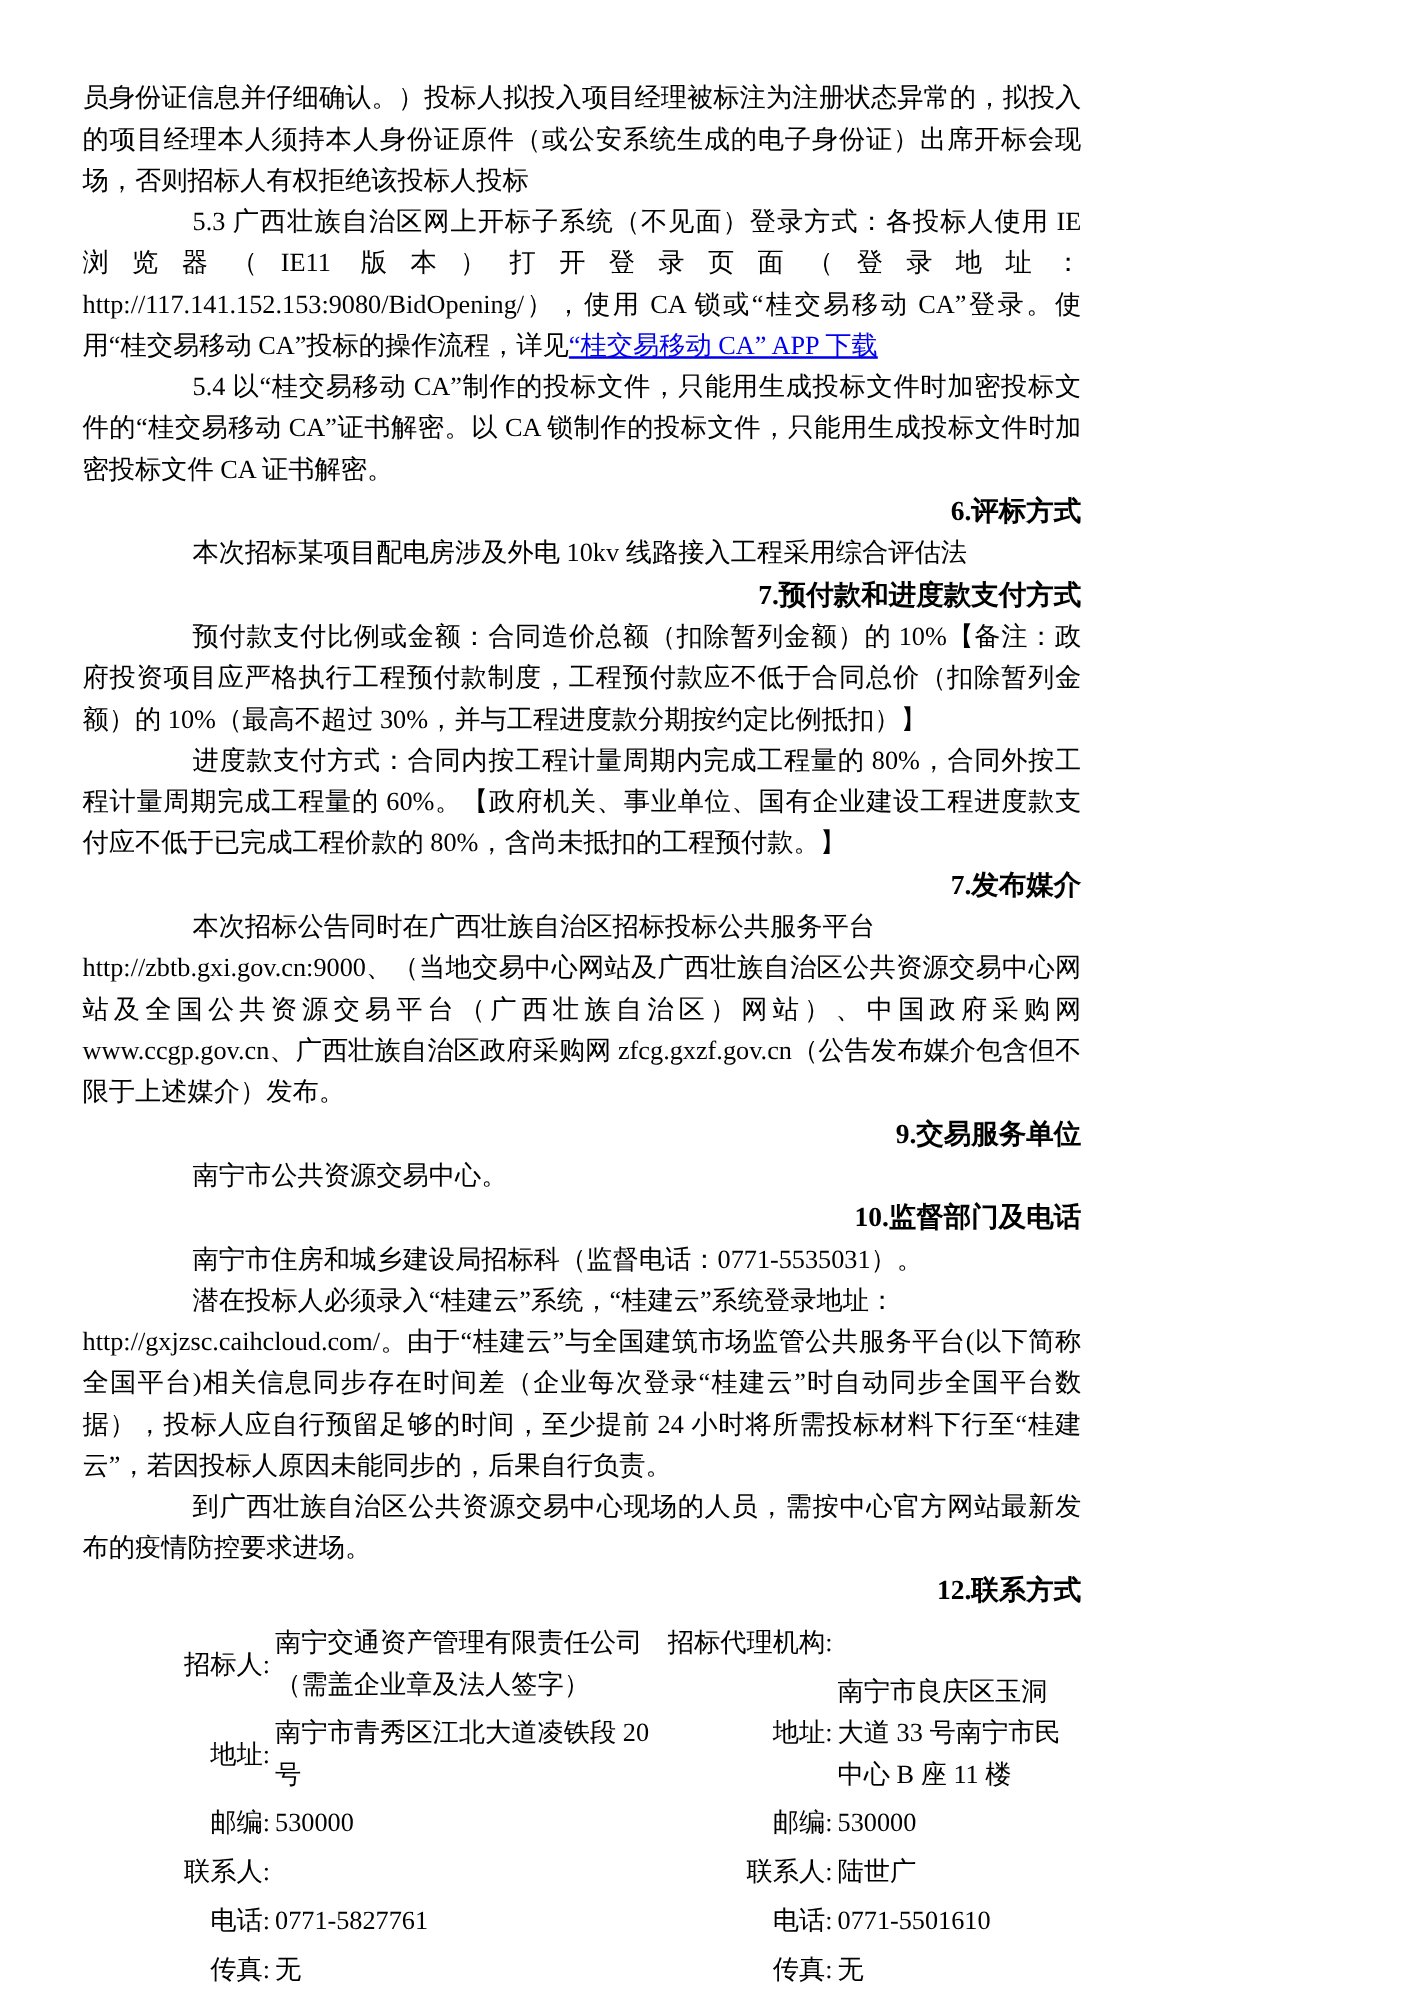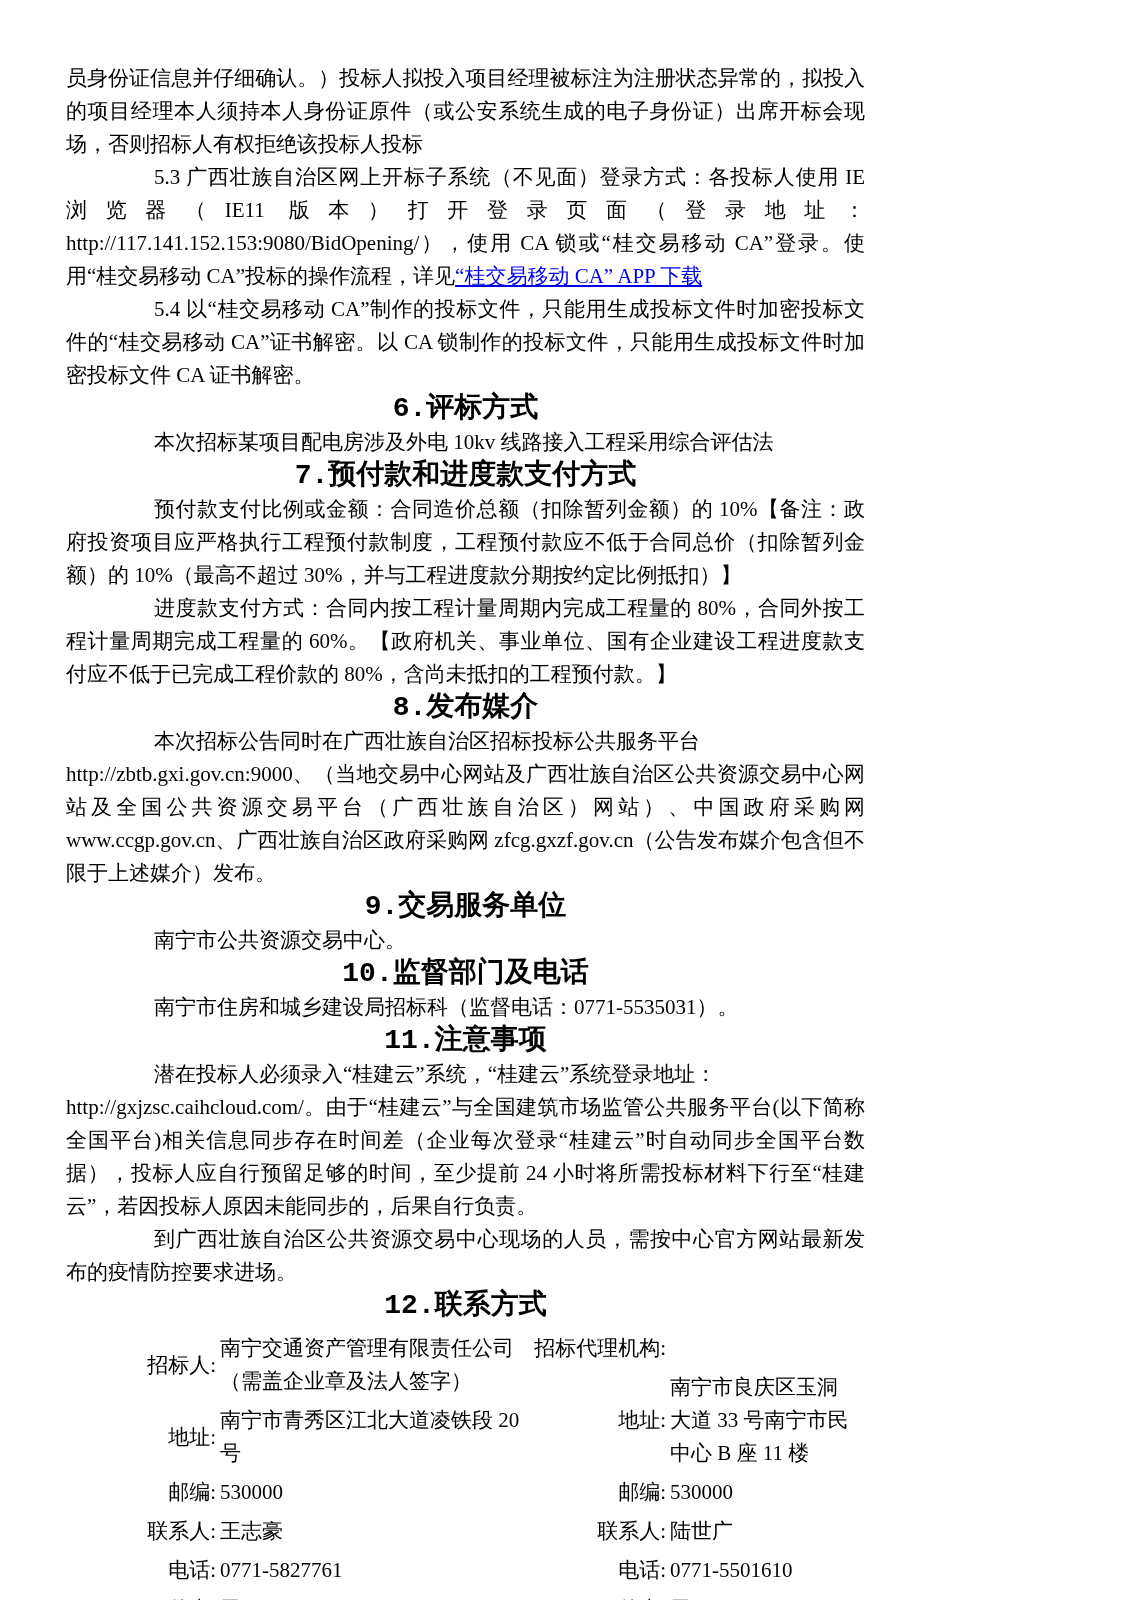--- a/index.html
+++ b/index.html
@@ -12,26 +12,26 @@
     padding: 62px 66px 40px 66px;
     overflow: hidden;
     font-family: "Liberation Serif", "DejaVu Serif", serif;
     font-size: 21px;
     line-height: 33px;
     color: #000000;
   }
   p { margin: 0; text-align: justify; }
   .indent { text-indent: 88px; }
   .sec-heading {
-    font-family: Liberation Mono, monospace;
+    font-family: Liberation Serif, serif;
     font-weight: bold;
-    font-size: 28px;
+    font-size: 22px;
     line-height: 34px;
     margin: 0;
-    text-align: center;
+    text-align: right;
   }
   .doc-link {
     color: #0000ee;
     text-decoration: underline;
     cursor: pointer;
   }
   
   .contacts {
     display: grid;
     grid-template-columns: 455px 1fr;
@@ -67,31 +67,30 @@
 
   <p class="indent">5.4 以“桂交易移动 CA”制作的投标文件，只能用生成投标文件时加密投标文件的“桂交易移动 CA”证书解密。以 CA 锁制作的投标文件，只能用生成投标文件时加密投标文件 CA 证书解密。</p>
 
   <h2 class="sec-heading">6.评标方式</h2>
   <p class="indent">本次招标某项目配电房涉及外电 10kv 线路接入工程采用综合评估法</p>
 
   <h2 class="sec-heading">7.预付款和进度款支付方式</h2>
   <p class="indent">预付款支付比例或金额：合同造价总额（扣除暂列金额）的 10%【备注：政府投资项目应严格执行工程预付款制度，工程预付款应不低于合同总价（扣除暂列金额）的 10%（最高不超过 30%，并与工程进度款分期按约定比例抵扣）】</p>
   <p class="indent">进度款支付方式：合同内按工程计量周期内完成工程量的 80%，合同外按工程计量周期完成工程量的 60%。【政府机关、事业单位、国有企业建设工程进度款支付应不低于已完成工程价款的 80%，含尚未抵扣的工程预付款。】</p>
 
-  <h2 class="sec-heading">8.发布媒介</h2>
+  <h2 class="sec-heading">7.发布媒介</h2>
   <p class="indent">本次招标公告同时在广西壮族自治区招标投标公共服务平台</p>
   <p>http://zbtb.gxi.gov.cn:9000、（当地交易中心网站及广西壮族自治区公共资源交易中心网站及全国公共资源交易平台（广西壮族自治区）网站）、中国政府采购网 www.ccgp.gov.cn、广西壮族自治区政府采购网 zfcg.gxzf.gov.cn（公告发布媒介包含但不限于上述媒介）发布。</p>
 
   <h2 class="sec-heading">9.交易服务单位</h2>
   <p class="indent">南宁市公共资源交易中心。</p>
 
   <h2 class="sec-heading">10.监督部门及电话</h2>
   <p class="indent">南宁市住房和城乡建设局招标科（监督电话：0771-5535031）。</p>
 
-  <h2 class="sec-heading">11.注意事项</h2>
   <p class="indent">潜在投标人必须录入“桂建云”系统，“桂建云”系统登录地址：</p>
   <p>http://gxjzsc.caihcloud.com/。由于“桂建云”与全国建筑市场监管公共服务平台(以下简称全国平台)相关信息同步存在时间差（企业每次登录“桂建云”时自动同步全国平台数据），投标人应自行预留足够的时间，至少提前 24 小时将所需投标材料下行至“桂建云”，若因投标人原因未能同步的，后果自行负责。</p>
   <p class="indent">到广西壮族自治区公共资源交易中心现场的人员，需按中心官方网站最新发布的疫情防控要求进场。</p>
 
   <h2 class="sec-heading">12.联系方式</h2>
 
   <div class="contacts">
     <div class="contact-col left">
       <div class="c-row">
         <div class="c-label">招标人:</div>
@@ -100,21 +99,20 @@
       <div class="c-row">
         <div class="c-label">地址:</div>
         <div class="c-value">南宁市青秀区江北大道凌铁段 20 号</div>
       </div>
       <div class="c-row">
         <div class="c-label">邮编:</div>
         <div class="c-value">530000</div>
       </div>
       <div class="c-row">
         <div class="c-label">联系人:</div>
-        <div class="c-value">王志豪</div>
       </div>
       <div class="c-row">
         <div class="c-label">电话:</div>
         <div class="c-value">0771-5827761</div>
       </div>
       <div class="c-row">
         <div class="c-label">传真:</div>
         <div class="c-value">无</div>
       </div>
       <div class="c-row">

